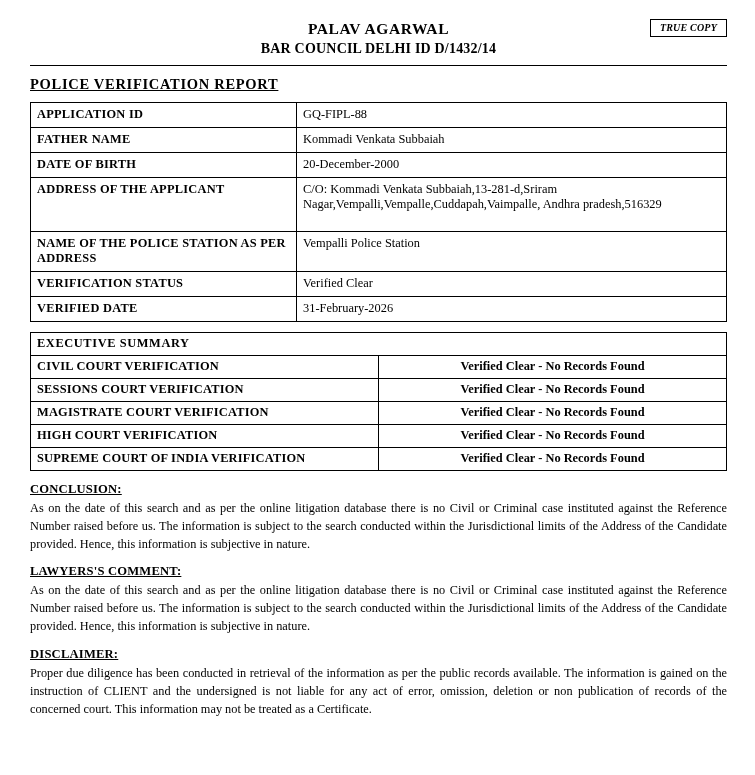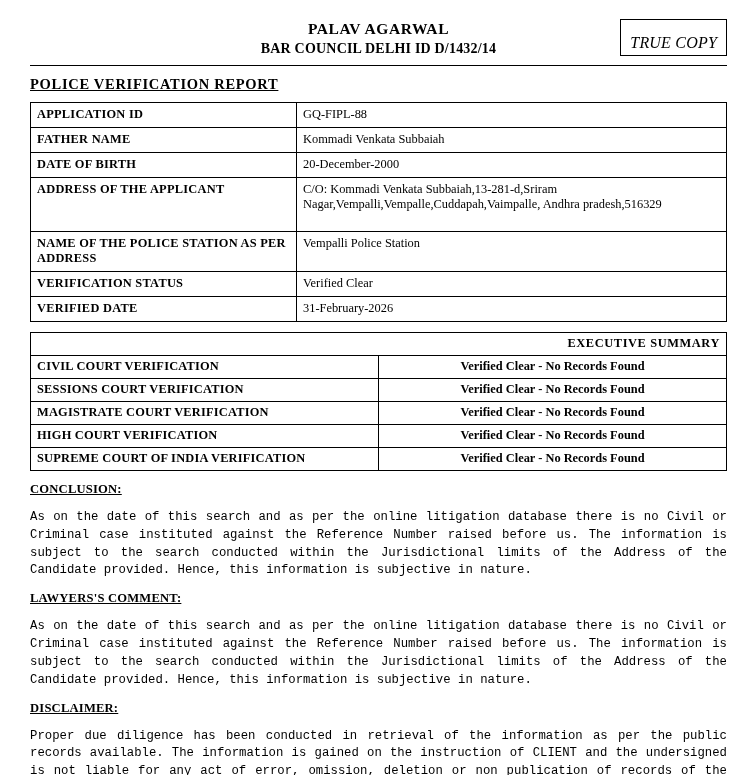--- a/index.html
+++ b/index.html
@@ -19,24 +19,24 @@
     width: 755px;
     height: 775px;
     box-sizing: border-box;
     padding: 14px 28px 0 30px;
   }
   .truecopy-box {
     position: absolute;
     top: 19px;
     right: 28px;
     border: 1px solid #000;
-    padding: 14px 9px 3px 9px;
+    padding: 2px 9px 3px 9px;
     font-style: italic;
-    font-weight: normal;
-    font-size: 16px;
+    font-weight: bold;
+    font-size: 10px;
     letter-spacing: 0.2px;
   }
   .header {
     text-align: center;
     margin-top: 6px;
   }
   .hdr-name {
     font-weight: bold;
     font-size: 15.5px;
     letter-spacing: 0.6px;
@@ -93,21 +93,21 @@
     border-collapse: collapse;
     table-layout: fixed;
     margin-top: 10px;
   }
   table.summary td {
     border: 1px solid #000;
     font-size: 12.4px;
     padding: 3px 6px 4px 6px;
   }
   .sum-head {
-    text-align: right;
+    text-align: left;
     font-weight: bold;
     letter-spacing: 0.6px;
   }
   .sum-lbl {
     font-weight: bold;
     letter-spacing: 0.2px;
     width: 253px;
   }
   .sum-val {
     text-align: center;
@@ -120,22 +120,21 @@
   .sec-title {
     font-weight: bold;
     font-size: 12.6px;
     text-decoration: underline;
     letter-spacing: 0.2px;
   }
   .sec-body {
     font-size: 12.3px;
     text-align: justify;
     line-height: 1.45;
-    margin-top: 12px;
-    font-family: Liberation Mono, monospace;
+    margin-top: 3px;
   }
 </style>
 </head>
 <body>
 
 <div class="page">
 
   <div class="truecopy-box">TRUE COPY</div>
 
   <div class="header">

